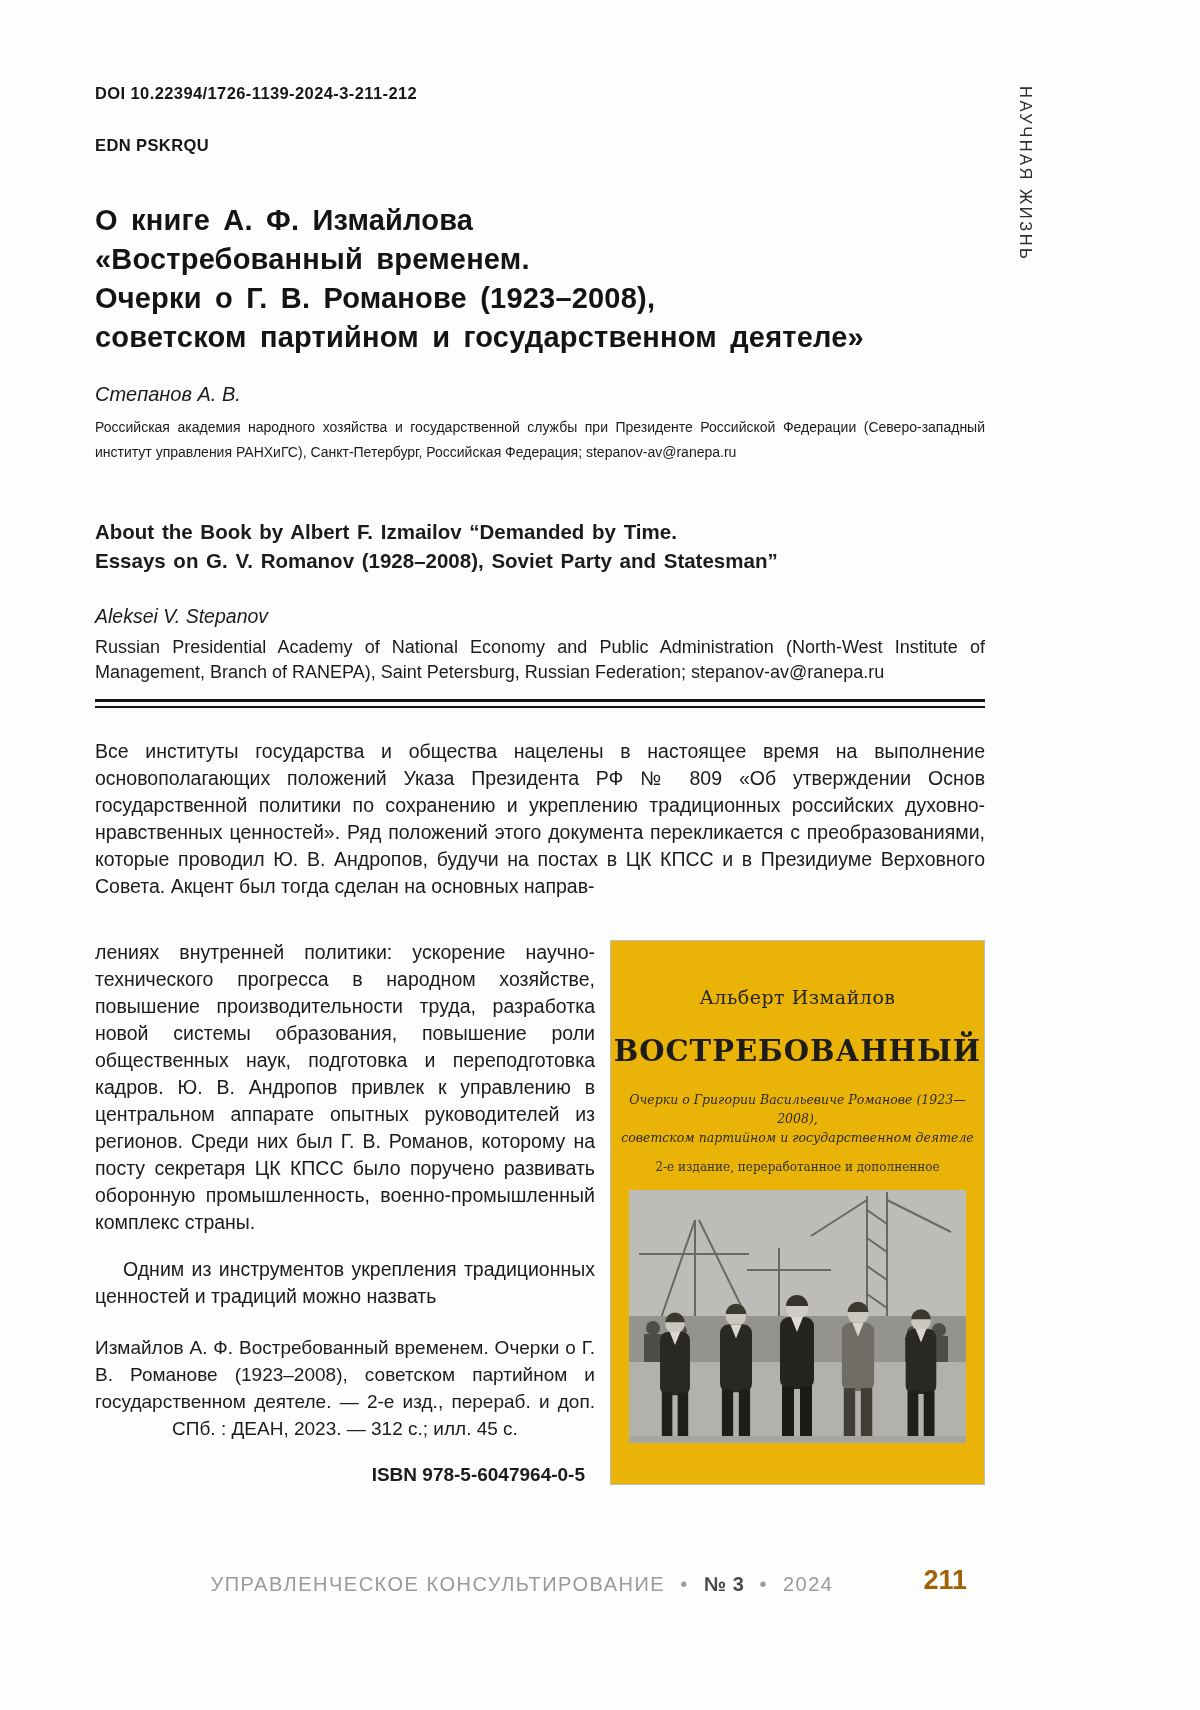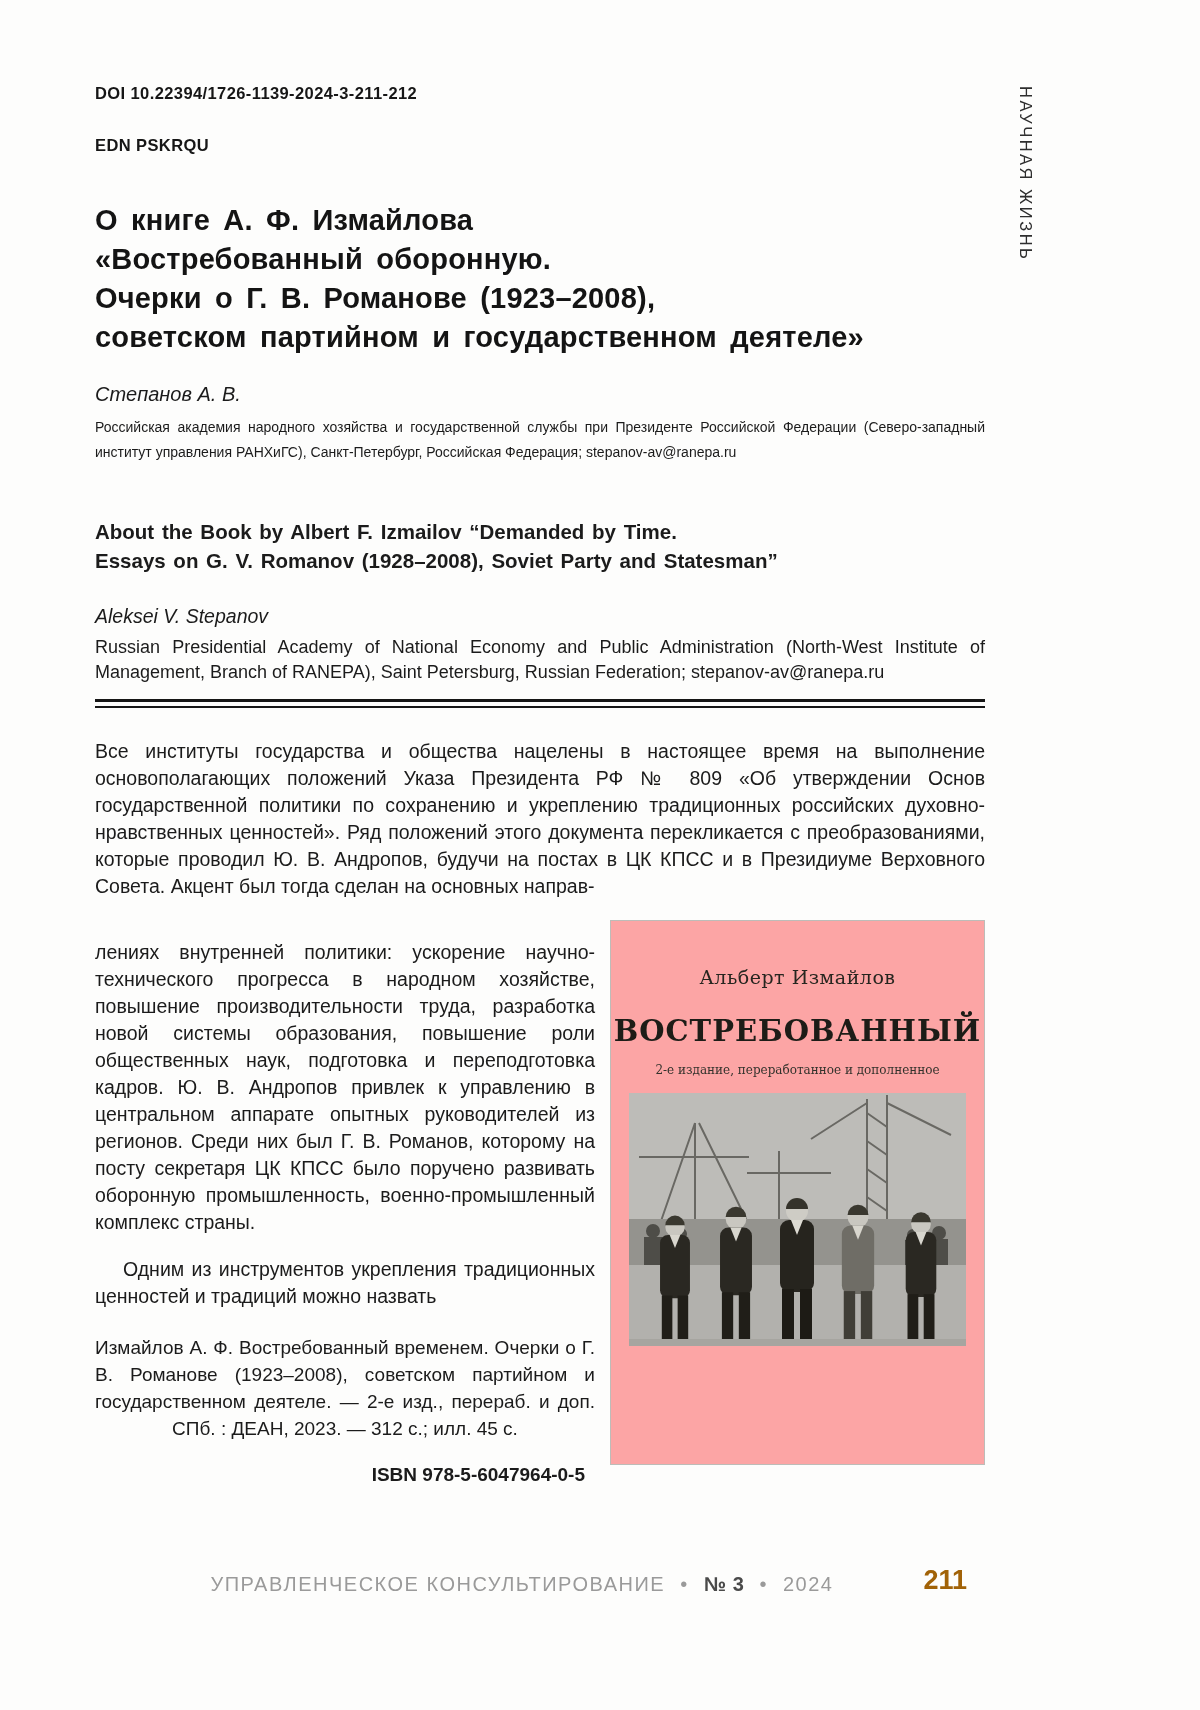--- a/index.html
+++ b/index.html
@@ -23,31 +23,31 @@
   .title-en { margin-top:52px; font-size:20.5px; line-height:29px; font-weight:bold; word-spacing:2px; }
   .title-en span { display:block; }
   .author-en { margin-top:30px; font-style:italic; font-size:19.5px; }
   .aff-en { margin-top:7px; font-size:18px; line-height:25px; text-align:justify; }
 
   .rule-double { margin-top:14px; height:4px;
                  border-top:3px solid #161616; border-bottom:2px solid #161616; }
 
   .body-wide { margin-top:30px; font-size:19.5px; line-height:27px; text-align:justify; }
 
-  .body-row { display:flex; align-items:flex-start; }
+  .body-row { display:flex; align-items:center; }
   .body-left { width:500px; flex:0 0 500px; }
   .body-narrow { font-size:19.5px; line-height:27px; text-align:justify; }
   .para2 { margin-top:0; font-size:19.5px; line-height:27px; text-align:justify; text-indent:28px; }
 
   .citation { margin-top:24px; font-weight:normal; font-size:19px; line-height:27px;
               text-align:justify; text-align-last:center; }
   .isbn { margin-top:22px; font-weight:bold; font-size:19px; text-align:right; padding-right:10px; }
 
   .book-col { flex:0 0 375px; margin-left:15px; }
-  .book-cover { width:375px; height:545px; background:#fca5a5; box-sizing:border-box;
+  .book-cover { width:375px; height:545px; background:#eab308; box-sizing:border-box;
                 padding-top:46px; text-align:center;
                 font-family:"DejaVu Serif", serif; color:#26251f;
                 box-shadow:0 0 0 1px #bdbcb8 inset; }
   .cover-author { font-size:19px; letter-spacing:.5px; }
   .cover-title { margin-top:24px; font-size:29px; line-height:38px; font-weight:bold; letter-spacing:1px; color:#1d1c17; }
   .cover-title span { display:block; }
   .cover-sub { margin-top:20px; font-style:italic; font-size:12.5px; line-height:19px; color:#2c2b25; }
   .cover-sub span { display:block; }
   .cover-edition { margin-top:13px; font-size:12px; color:#33322c; }
   .cover-photo { margin:16px auto 0 auto; width:337px; height:253px; display:block; }
@@ -70,21 +70,21 @@
 
   <div class="rubric-vertical">НАУЧНАЯ ЖИЗНЬ</div>
 
   <div class="content">
 
     <div class="doi">DOI 10.22394/1726-1139-2024-3-211-212</div>
     <div class="edn">EDN PSKRQU</div>
 
     <h1 class="title-ru">
       <span>О книге А. Ф. Измайлова</span>
-      <span>«Востребованный оборонную.</span>
+      <span>«Востребованный временем.</span>
       <span>Очерки о Г. В. Романове (1923–2008),</span>
       <span>советском партийном и государственном деятеле»</span>
     </h1>
 
     <div class="author-ru">Степанов А. В.</div>
     <div class="aff-ru">Российская академия народного хозяйства и государственной службы при Президенте Российской Федерации (Северо-западный институт управления РАНХиГС), Санкт-Петербург, Российская Федерация; stepanov-av@ranepa.ru</div>
 
     <div class="title-en">
       <span>About the Book by Albert F. Izmailov “Demanded by Time.</span>
       <span>Essays on G. V. Romanov (1928–2008), Soviet Party and Statesman”</span>
@@ -103,20 +103,24 @@
         <p class="para2">Одним из инструментов укрепления традиционных ценностей и традиций можно назвать</p>
         <p class="citation">Измайлов А. Ф. Востребованный временем. Очерки о Г. В. Романове (1923–2008), советском партийном и государственном деятеле. — 2-е изд., перераб. и доп. СПб. : ДЕАН, 2023. — 312 с.; илл. 45 с.</p>
         <p class="isbn">ISBN 978-5-6047964-0-5</p>
       </div>
 
       <div class="book-col">
         <div class="book-cover">
           <div class="cover-author">Альберт Измайлов</div>
           <div class="cover-title">
             <span>ВОСТРЕБОВАННЫЙ</span>
+          </div>
+          <div class="cover-sub">
+            <span>Очерки о Григории Васильевиче Романове (1923—2008),</span>
+            <span>советском партийном и государственном деятеле</span>
           </div>
           <div class="cover-edition">2-е издание, переработанное и дополненное</div>
 
           <svg class="cover-photo" viewBox="0 0 337 253" xmlns="http://www.w3.org/2000/svg">
             <rect width="337" height="253" fill="#b2b1ad"></rect>
             <rect width="337" height="130" fill="#bdbcb8"></rect>
             <g stroke="#5b5a55" stroke-width="2" fill="none" opacity="0.85">
               <path d="M238 6 V128 M258 2 V128 M238 20 L258 34 M238 48 L258 62 M238 76 L258 90 M238 104 L258 118"></path>
               <path d="M258 10 L322 42 M238 10 L182 46"></path>
               <path d="M66 30 V130 M70 30 L118 128 M66 30 L32 128"></path>

